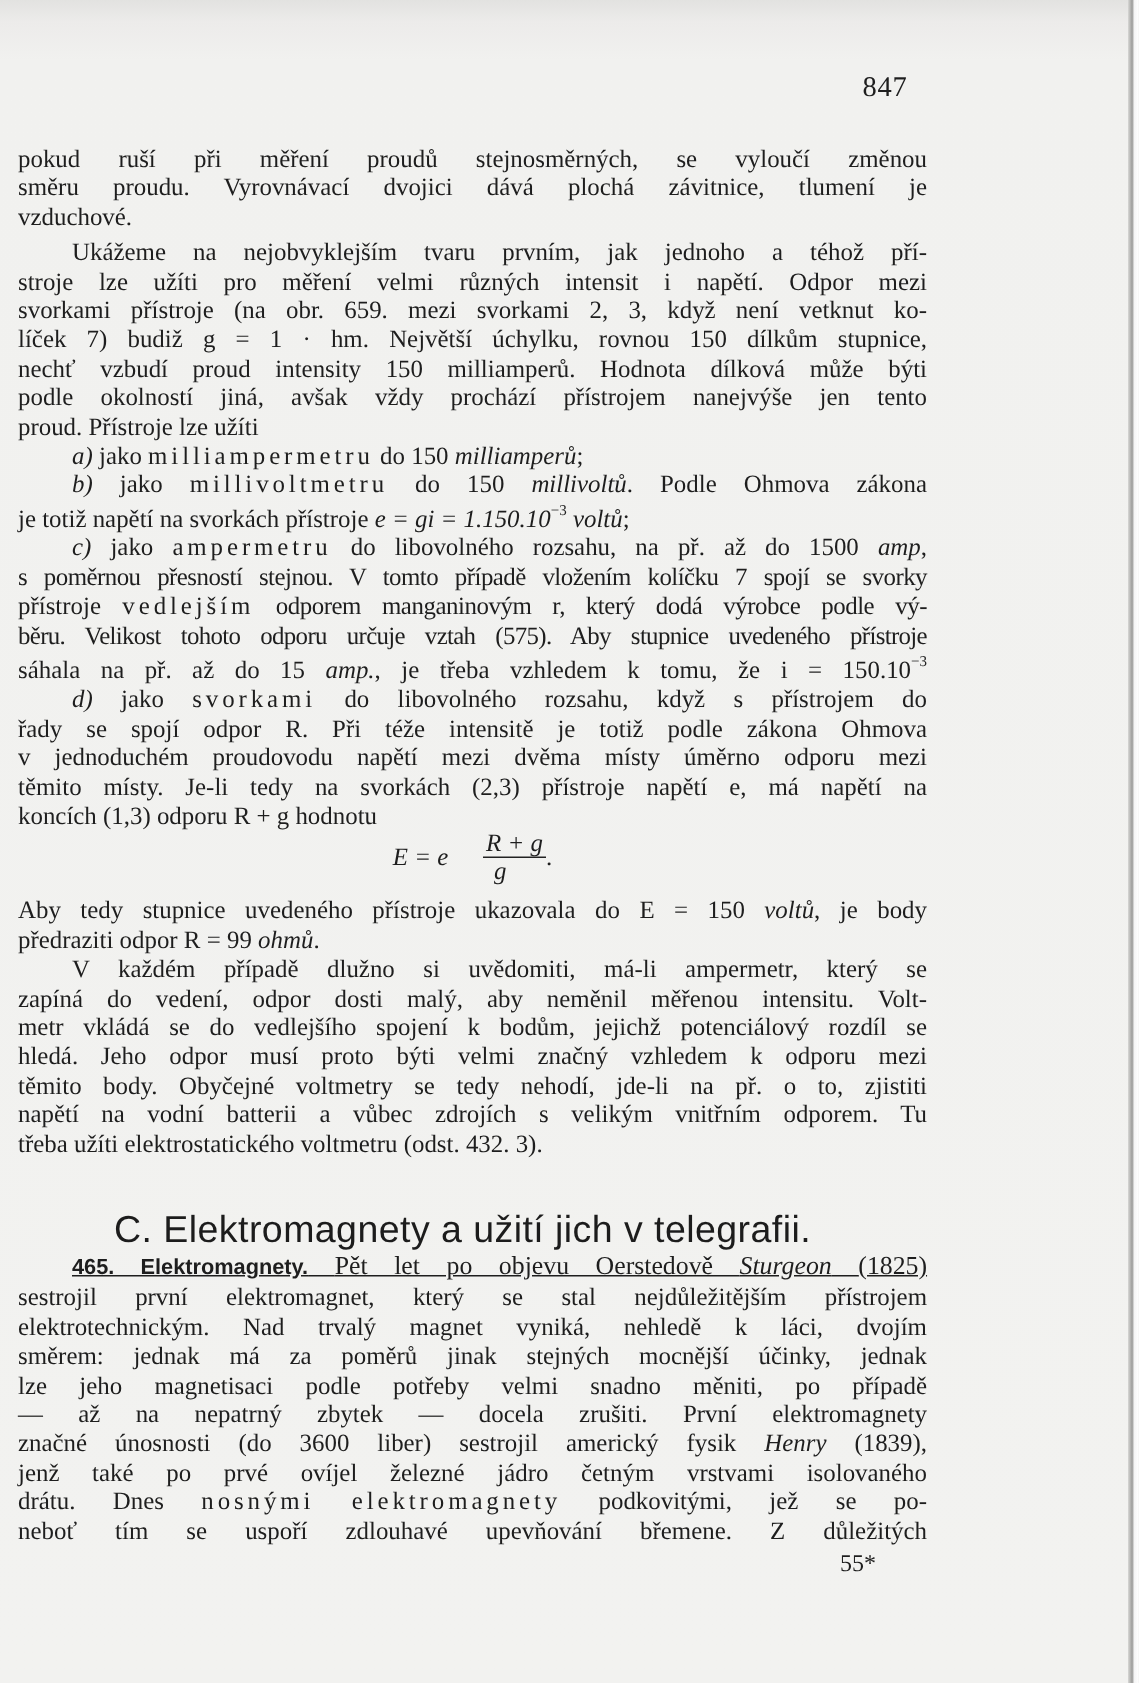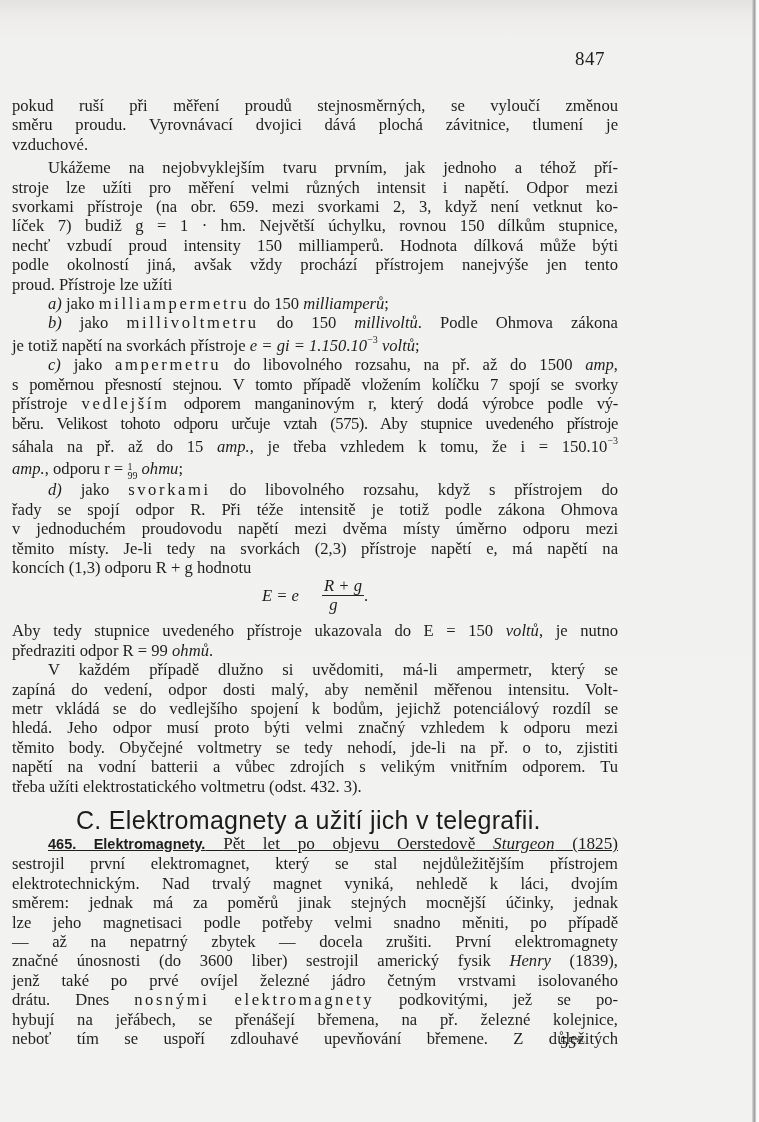--- a/index.html
+++ b/index.html
@@ -111,25 +111,20 @@
       <span class="line">
         <span>přístroje</span>
         <span class="sp">vedlejším</span>
         <span style="letter-spacing:-0.3px;">odporem manganinovým r, který dodá výrobce podle vý-</span>
       </span>
       <span class="line" style="letter-spacing:-0.45px;">běru. Velikost tohoto odporu určuje vztah (575). Aby stupnice uvedeného přístroje</span>
       <span class="line" style="margin-top:4px;">
         <span>sáhala na př. až do 15</span>
         <em>amp.</em><span>, je třeba vzhledem k tomu, že i = 150.10</span><sup>−3</sup>
       </span>
-      <span class="line last" style="margin-top:3px;">
-        <em>amp.</em><span>, odporu r =</span>
-        <span class="small-frac"><span style="display:block;">1</span><span style="display:block;">99</span></span>
-        <em>ohmu</em><span>;</span>
-      </span>
     </div>
 
     <div>
       <span class="line ind">
         <em>d)</em>
         <span>jako</span>
         <span class="sp">svorkami</span>
         <span>do libovolného rozsahu, když s přístrojem do</span>
       </span>
       <span class="line">řady se spojí odpor R. Při téže intensitě je totiž podle zákona Ohmova</span>
@@ -142,21 +137,21 @@
       <em style="vertical-align:middle;">E = e</em>
       <span class="frac">
         <em class="num">R + g</em>
         <em class="den">g</em>
       </span><span style="vertical-align:middle;">.</span>
     </div>
 
     <div>
       <span class="line">
         <span>Aby tedy stupnice uvedeného přístroje ukazovala do E = 150</span>
-        <em>voltů</em><span>, je nutno</span>
+        <em>voltů</em><span>, je body</span>
       </span>
       <span class="line last">
         <span>předraziti odpor R = 99</span>
         <em>ohmů</em><span>.</span>
       </span>
     </div>
 
     <div>
       <span class="line ind">V každém případě dlužno si uvědomiti, má-li ampermetr, který se</span>
       <span class="line">zapíná do vedení, odpor dosti malý, aby neměnil měřenou intensitu. Volt-</span>
@@ -187,19 +182,18 @@
       <em>Henry</em>
       <span>(1839),</span>
     </span>
     <span class="line">jenž také po prvé ovíjel železné jádro četným vrstvami isolovaného</span>
     <span class="line">
       <span>drátu. Dnes</span>
       <span class="sp">nosnými</span>
       <span class="sp">elektromagnety</span>
       <span>podkovitými, jež se po-</span>
     </span>
-    <span class="line">hybují na jeřábech, se přenášejí břemena, na př. železné kolejnice,</span>
     <span class="line">neboť tím se uspoří zdlouhavé upevňování břemene. Z důležitých</span>
   </div>
 
   <div class="footnum">55*</div>
 </div>
 <div class="edge"></div>
 
 </body></html>

